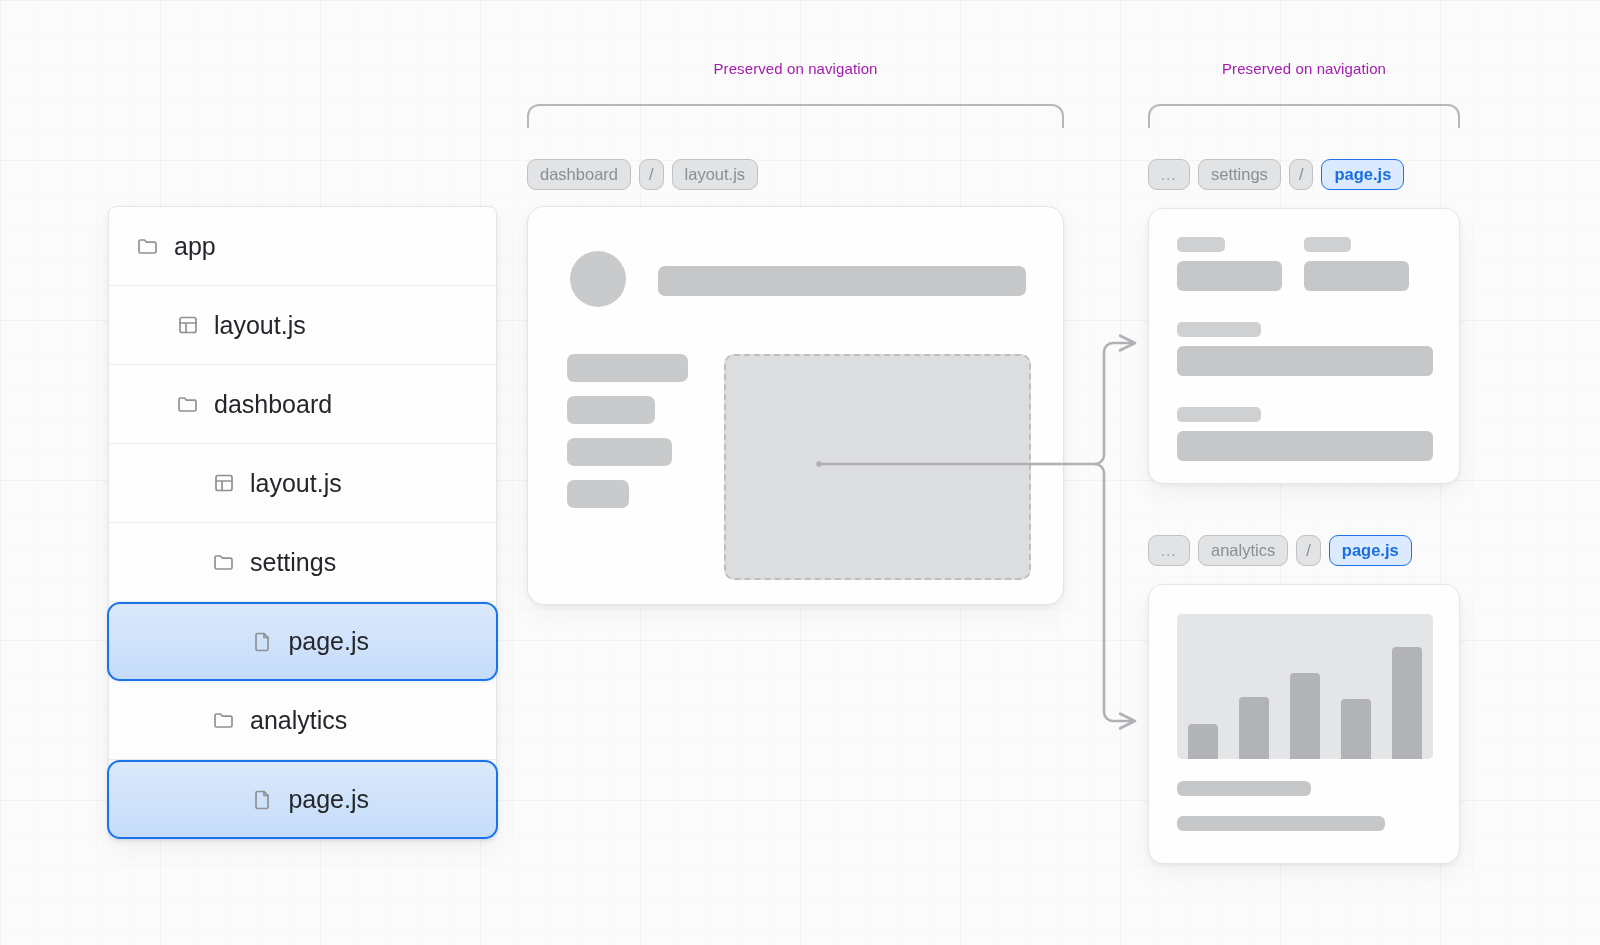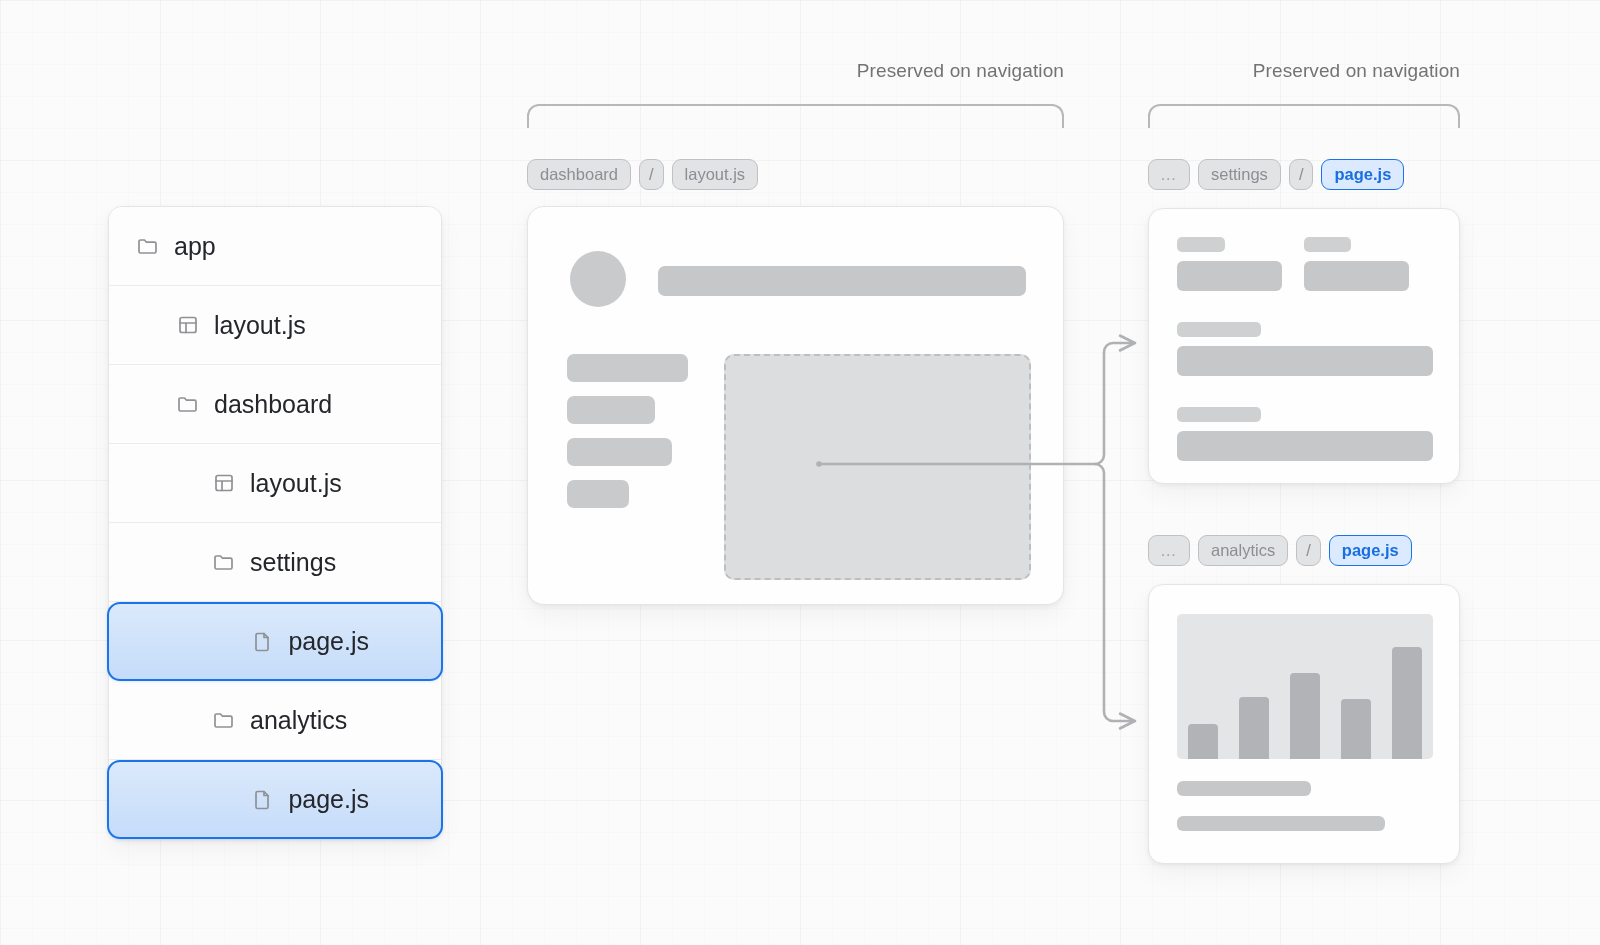--- a/index.html
+++ b/index.html
@@ -22,25 +22,25 @@
   }
 
   .stage {
     position: absolute;
     inset: 0;
   }
 
   
   .caption {
     position: absolute;
-    font-size: 19px;
-    color: #737373;
+    font-size: 15px;
+    color: #a21caf;
     letter-spacing: .1px;
     white-space: nowrap;
-    text-align: right;
+    text-align: center;
   }
 
   
   .bracket {
     position: absolute;
     border: 2.2px solid #b6b8bb;
     border-bottom: none;
     border-top-left-radius: 12px;
     border-top-right-radius: 12px;
     box-sizing: border-box;
@@ -87,22 +87,22 @@
     background: #fefefe;
     border: 1.6px solid #e4e5e7;
     border-radius: 16px;
     box-shadow: 0 2px 5px rgba(16,18,22,.05), 0 10px 26px rgba(16,18,22,.045);
   }
 
   
   #file-tree {
     left: 108px;
     top: 206px;
-    width: 334px;
-    border-radius: 14px;
+    width: 389px;
+    border-radius: 8px;
     overflow: visible;
     padding: 0;
   }
   .tree-row {
     position: relative;
     box-sizing: border-box;
     height: 79px;
     display: flex;
     align-items: center;
     border-bottom: 1.4px solid #ececee;

